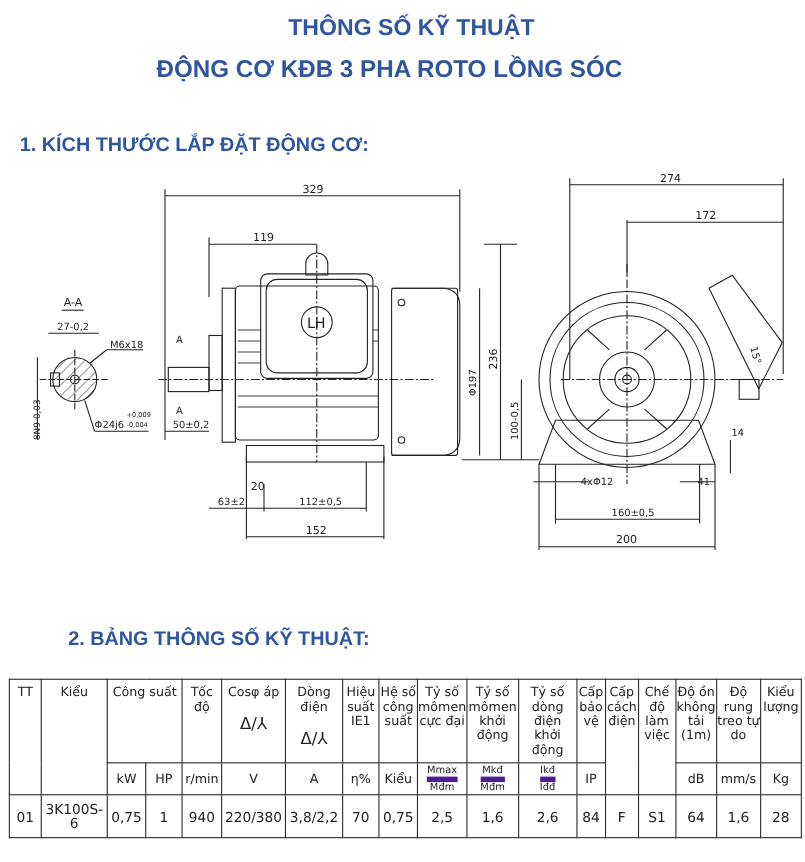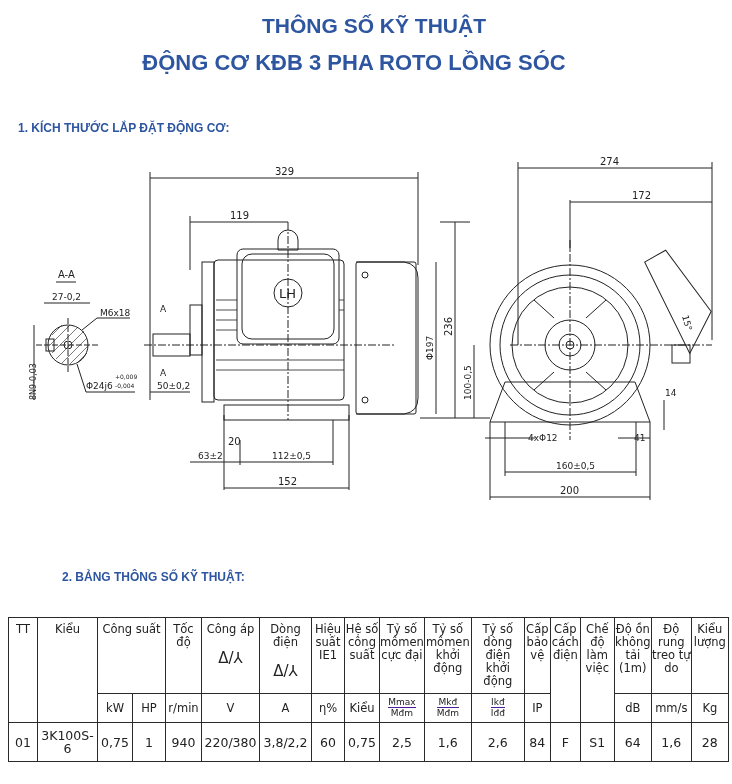--- a/index.html
+++ b/index.html
@@ -1,31 +1,31 @@
 <!DOCTYPE html>
 <html><head>
 <meta charset="utf-8">
 <style>
   html, body { margin:0; padding:0; }
   body { width:732px; height:784px; background:#ffffff; position:relative; overflow:hidden; font-family:"Liberation Sans", sans-serif; }
   .title { position:absolute; left:0; width:732px; text-align:center; color:#2d55a0; font-weight:bold; font-size:21px; }
   .t1 { top:14px; left:8px; }
   .t2 { top:50px; left:-12px; font-size:22px; }
-  .section { position:absolute; left:18px; color:#2d55a0; font-weight:bold; font-size:12px; }
+  .section { position:absolute; left:18px; color:#2d55a0; font-weight:bold; font-size:18px; }
   .s1 { top:121px; }
   .s2 { top:570px;margin-left:44px; }
   .drawing { position:absolute; left:0; top:150px; width:732px; height:370px; }
   .drawing text { font-family:"DejaVu Sans", sans-serif; fill:#222; }
   table.spec { position:absolute; left:8px; top:617px; border-collapse:collapse; font-family:"DejaVu Sans", sans-serif; font-size:11.5px; color:#222; }
   table.spec td { border:1.5px solid #2a2a2a; text-align:center; padding:0; line-height:13px; }
   table.spec tr.h1 td { vertical-align:top; padding-top:5px; height:70px; }
   table.spec tr.h2 td { height:28px; vertical-align:middle; }
   table.spec tr.d td { height:38px; font-size:12.5px; }
   .frac { display:inline-block; font-size:9px; line-height:10px; }
-  .frac .num { border-bottom:1px solid #4c1d95; display:block;text-align:center; }
+  .frac .num { border-bottom:5px solid #4c1d95; display:block;text-align:center; }
   .sym { font-size:15px; display:block; margin-top:16px; }
 </style>
 </head>
 <body>
 
 <div class="title t1">THÔNG SỐ KỸ THUẬT</div>
 <div class="title t2">ĐỘNG CƠ KĐB 3 PHA ROTO LỒNG SÓC</div>
 <div class="section s1">1. KÍCH THƯỚC LẮP ĐẶT ĐỘNG CƠ:</div>
 
 <svg class="drawing" viewBox="0 150 732 370" width="732" height="370" fill="none" stroke="#222" stroke-width="1">
@@ -161,21 +161,21 @@
 
 <div class="section s2">2. BẢNG THÔNG SỐ KỸ THUẬT:</div>
 
 <table class="spec">
   <tbody>
       <tr class="h1">
     <td rowspan="2" style="width:28px">TT</td>
     <td rowspan="2" style="width:59px">Kiểu</td>
     <td colspan="2">Công suất</td>
     <td style="width:35px">Tốc độ</td>
-    <td style="width:57px"><span>Công áp</span><span class="sym">Δ/⅄</span></td>
+    <td style="width:57px"><span>Cosφ áp</span><span class="sym">Δ/⅄</span></td>
     <td style="width:51px"><span>Dòng điện</span><span class="sym">Δ/⅄</span></td>
     <td style="width:32px">Hiệu suất IE1</td>
     <td style="width:34px">Hệ số công suất</td>
     <td style="width:37px">Tỷ số mômen cực đại</td>
     <td style="width:46px">Tỷ số mômen khởi động</td>
     <td style="width:52px">Tỷ số dòng điện khởi động</td>
     <td style="width:25px">Cấp bảo vệ</td>
     <td rowspan="2" style="width:29px">Cấp cách điện</td>
     <td rowspan="2" style="width:33px">Chế độ làm việc</td>
     <td style="width:36px">Độ ồn không tải (1m)</td>
@@ -199,21 +199,21 @@
     <td>Kg</td>
   </tr>
   <tr class="d">
     <td>01</td>
     <td>3K100S-6</td>
     <td>0,75</td>
     <td>1</td>
     <td>940</td>
     <td>220/380</td>
     <td>3,8/2,2</td>
-    <td>60</td>
+    <td>70</td>
     <td>0,75</td>
     <td>2,5</td>
     <td>1,6</td>
     <td>2,6</td>
     <td>84</td>
     <td>F</td>
     <td>S1</td>
     <td>64</td>
     <td>1,6</td>
     <td>28</td>

